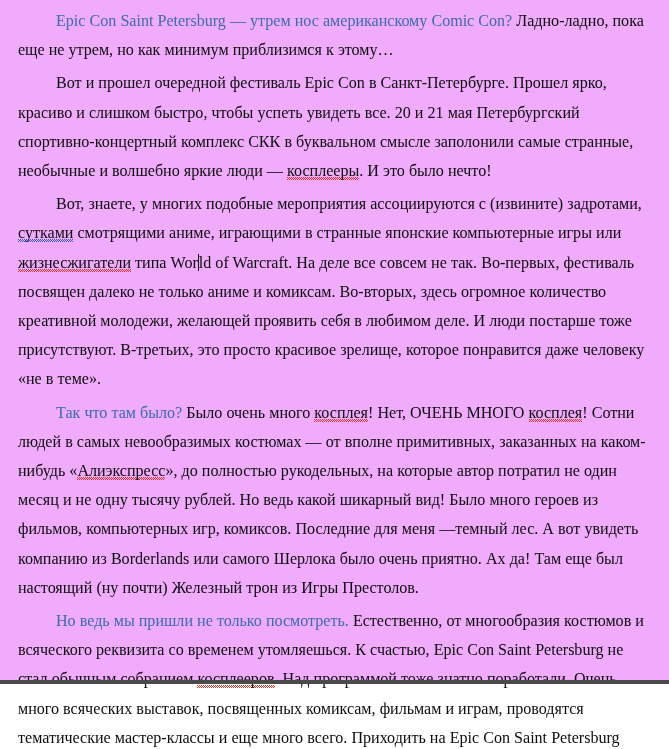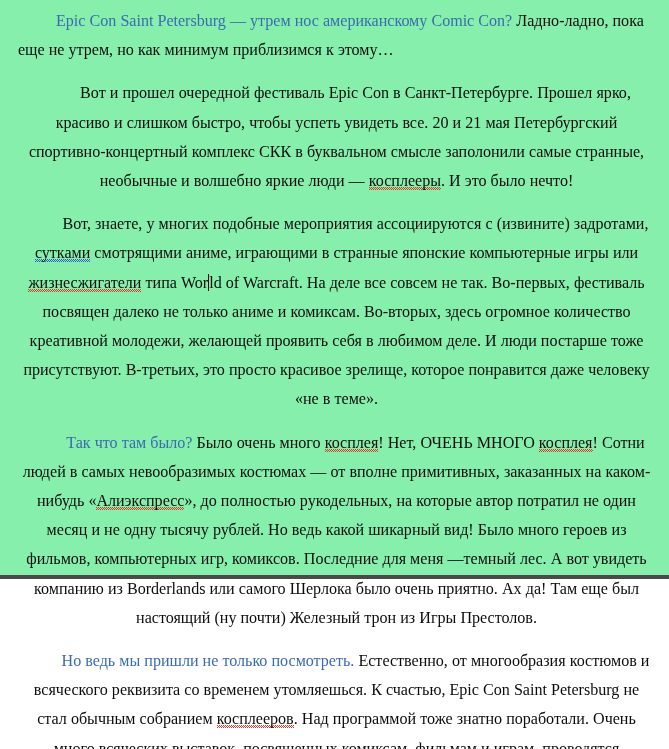--- a/index.html
+++ b/index.html
@@ -10,22 +10,22 @@
   body {
     width: 669px;
     height: 749px;
     font-family: "Liberation Serif", "DejaVu Serif", serif;
     overflow: hidden;
     position: relative;
   }
   #doc-page {
     position: relative;
     width: 669px;
-    height: 579px;
-    background: #86efac;
+    height: 684px;
+    background: #f0abfc;
     box-sizing: border-box;
   }
   #doc-body {
     position: absolute;
     left: 0;
     top: 0;
     right: 0;
     padding: 6px 14px 0 18px;
     box-sizing: border-box;
   }
@@ -34,22 +34,21 @@
     font-size: 16.1px;
     line-height: 29.2px;
     color: #0d0d0d;
     text-align: left;
     text-indent: 38px;
     letter-spacing: -0.02px;
     word-spacing: 0.1px;
     hyphens: none;
   }
   p.para + p.para {
-    margin-top: 14px;
-    text-align: center;
+    margin-top: 4px;
   }
   .lead {
     color: #3b6cb0;
   }
   
   .sp-red {
     background-image:
       repeating-linear-gradient(
         135deg,
         #e03a2f 0px, #e03a2f 1px,

